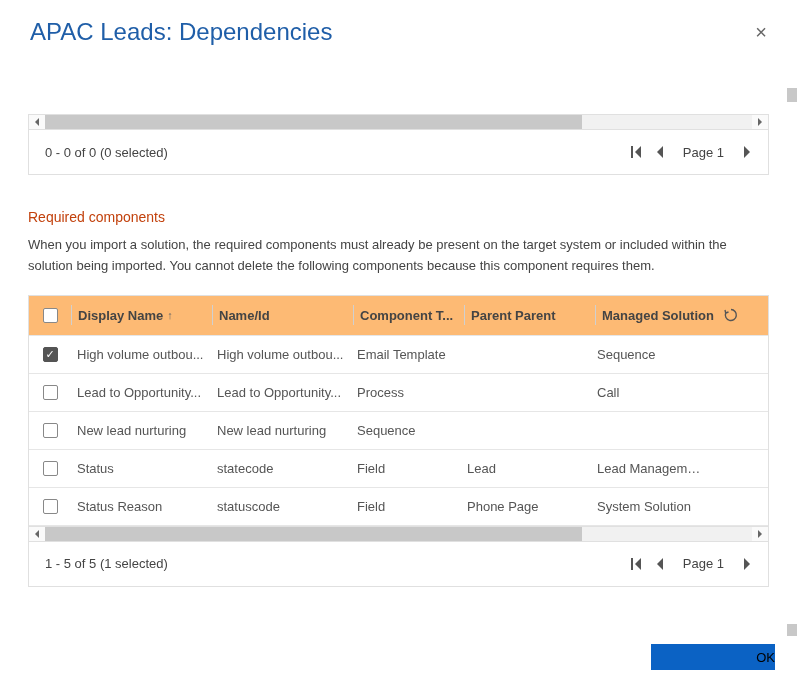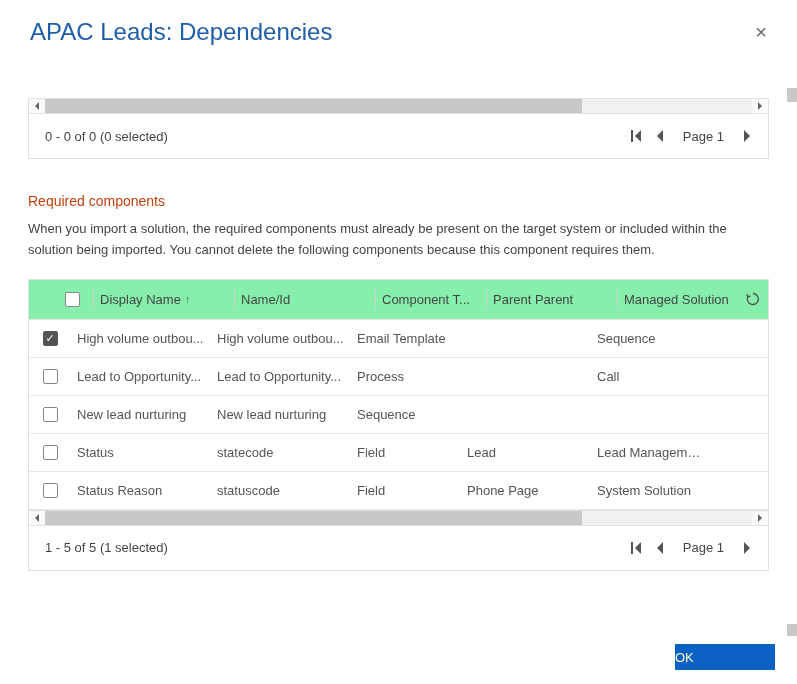--- a/index.html
+++ b/index.html
@@ -30,21 +30,21 @@
       cursor: pointer;
       padding: 0 6px;
       font-weight: 300;
     }
     .content {
       padding: 0 28px;
     }
     .upper-section {
       border: 1px solid #e0e0e0;
       border-top: none;
-      margin-top: 44px;
+      margin-top: 60px;
       margin-bottom: 34px;
     }
     .hscrollbar {
       height: 16px;
       display: flex;
       align-items: center;
       background: #fafafa;
       border-top: 1px solid #e0e0e0;
       border-bottom: 1px solid #e0e0e0;
     }
@@ -106,24 +106,23 @@
     .grid {
       border: 1px solid #e0e0e0;
     }
     .grid-header, .grid-row {
       display: flex;
       align-items: center;
       border-bottom: 1px solid #e6e6e6;
     }
     .grid-header {
       height: 40px;
-      background: #86efac;
-      font-weight: 400;
+      background: #fdba74;
+      font-weight: 700;
       color: #444;
-      justify-content: flex-end;
     }
     .grid-row {
       height: 38px;
       color: #555;
     }
     .col-check { width: 42px; display:flex; align-items:center; justify-content:center; }
     .col-display { width: 140px; padding: 0 6px; overflow: hidden; text-overflow: ellipsis; white-space: nowrap; }
     .col-name { width: 140px; padding: 0 6px; overflow: hidden; text-overflow: ellipsis; white-space: nowrap; }
     .col-ctype { width: 110px; padding: 0 6px; overflow: hidden; text-overflow: ellipsis; white-space: nowrap; }
     .col-parent { width: 130px; padding: 0 6px; overflow: hidden; text-overflow: ellipsis; white-space: nowrap; }
@@ -161,26 +160,26 @@
       right: 0;
       height: 44px;
       display: flex;
       justify-content: flex-end;
       align-items: flex-start;
       padding-right: 22px;
       padding-top: 4px;
     }
     .ok-btn {
       background: #0b62c4;
-      color: #fef9c3;
+      color: #000000;
       border: none;
-      width: 100px;
+      width: 124px;
       height: 26px;
       font-size: 13px;
-      text-align: left;
+      text-align: right;
       cursor: pointer;
     }
     .vscrollbar {
       position: absolute;
       right: 0;
       top: 88px;
       bottom: 48px;
       width: 10px;
       background: #fff;
     }

